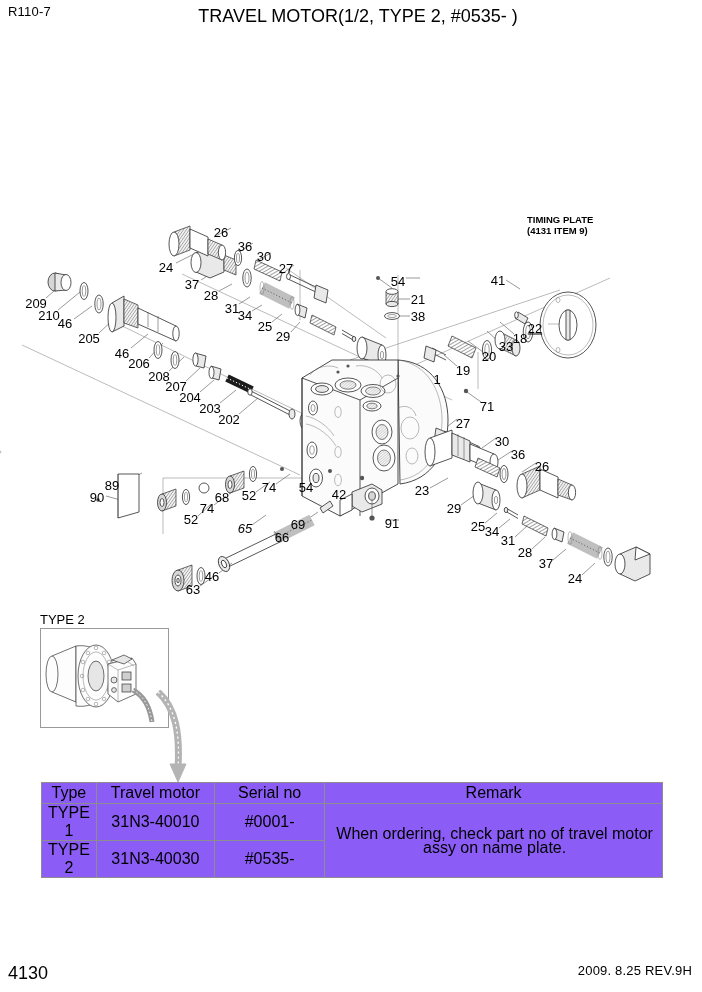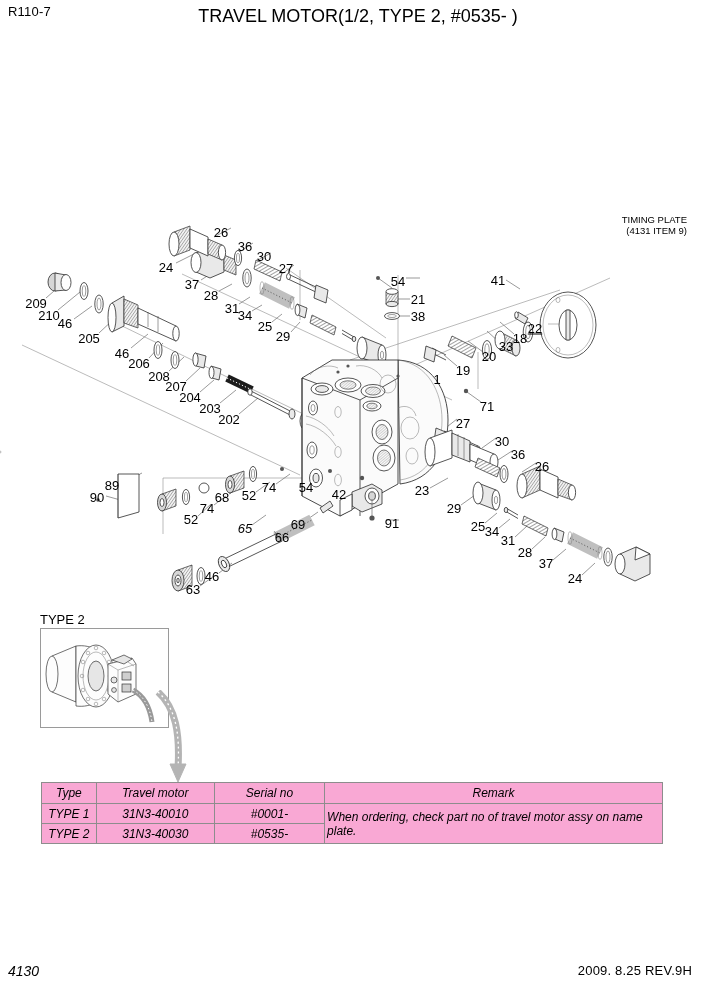--- a/index.html
+++ b/index.html
@@ -10,59 +10,59 @@
     -webkit-font-smoothing:antialiased;
   }
   .abs{position:absolute;}
 
   
   #model-code{left:8px;top:4px;font-size:13px;letter-spacing:.2px;}
   #page-title{left:0;top:6px;width:702px;text-align:center;font-size:18px;}
   #page-title span{padding-left:14px;}
 
   
-  #footer-page{left:8px;top:963px;font-size:14px;font-style:italic;}
+  #footer-page{left:8px;top:963px;font-size:18px;}
   #footer-rev{right:10px;top:963px;font-size:13px;letter-spacing:.2px;}
 
   
   #exploded{left:0;top:60px;width:702px;height:545px;}
   #exploded svg{display:block;}
 
   
   .calloutlayer{position:absolute;left:0;top:0;width:702px;height:545px;pointer-events:none;}
   .callout{
     position:absolute;font-size:13px;line-height:13px;color:#000;
     white-space:nowrap;transform:translate(-50%,-50%);
   }
 
   
   #timing-note{
-    left:527px;top:214px;width:160px;text-align:right;
-    font-size:9.5px;line-height:11px;
+    left:527px;top:214px;width:160px;text-align:left;
+    font-size:9.5px;line-height:11px;font-weight:bold;
   }
 
   
   #type2-label{left:40px;top:612px;font-size:13px;}
   #type2-box{
     left:40px;top:628px;width:129px;height:100px;
     border:1px solid #9a9a9a;box-sizing:border-box;background:#fff;
   }
   #type2-photo{left:40px;top:628px;width:129px;height:100px;}
   #type2-arrow{left:120px;top:690px;width:80px;height:95px;}
 
   
-  table{border-collapse:collapse;font-size:12px;background:#f9a8d4;font-style:italic;}
+  table{border-collapse:collapse;font-size:16px;background:#8b5cf6;}
   table td,table th{
     border:1px solid #8d8d8d;padding:0;font-weight:normal;
     text-align:center;vertical-align:middle;
   }
   #table-type{left:41px;top:782px;width:622px;}
   #table-type th{height:20px;}
   #table-type td{height:19px;}
-  #table-type .remark-cell{text-align:left;padding-left:2px;line-height:14px;}
+  #table-type .remark-cell{text-align:center;padding-left:2px;line-height:14px;}
   #table-kit{left:41px;top:852px;width:622px;}
   #table-kit th{height:20px;}
   #table-kit td{height:38px;}
   #table-kit .items{line-height:14px;}
 
   .col-type{width:54px;}
   .col-motor{width:118px;}
   .col-serial{width:110px;}
   .col-remark{width:340px;}
   .col-desc{width:172px;}

